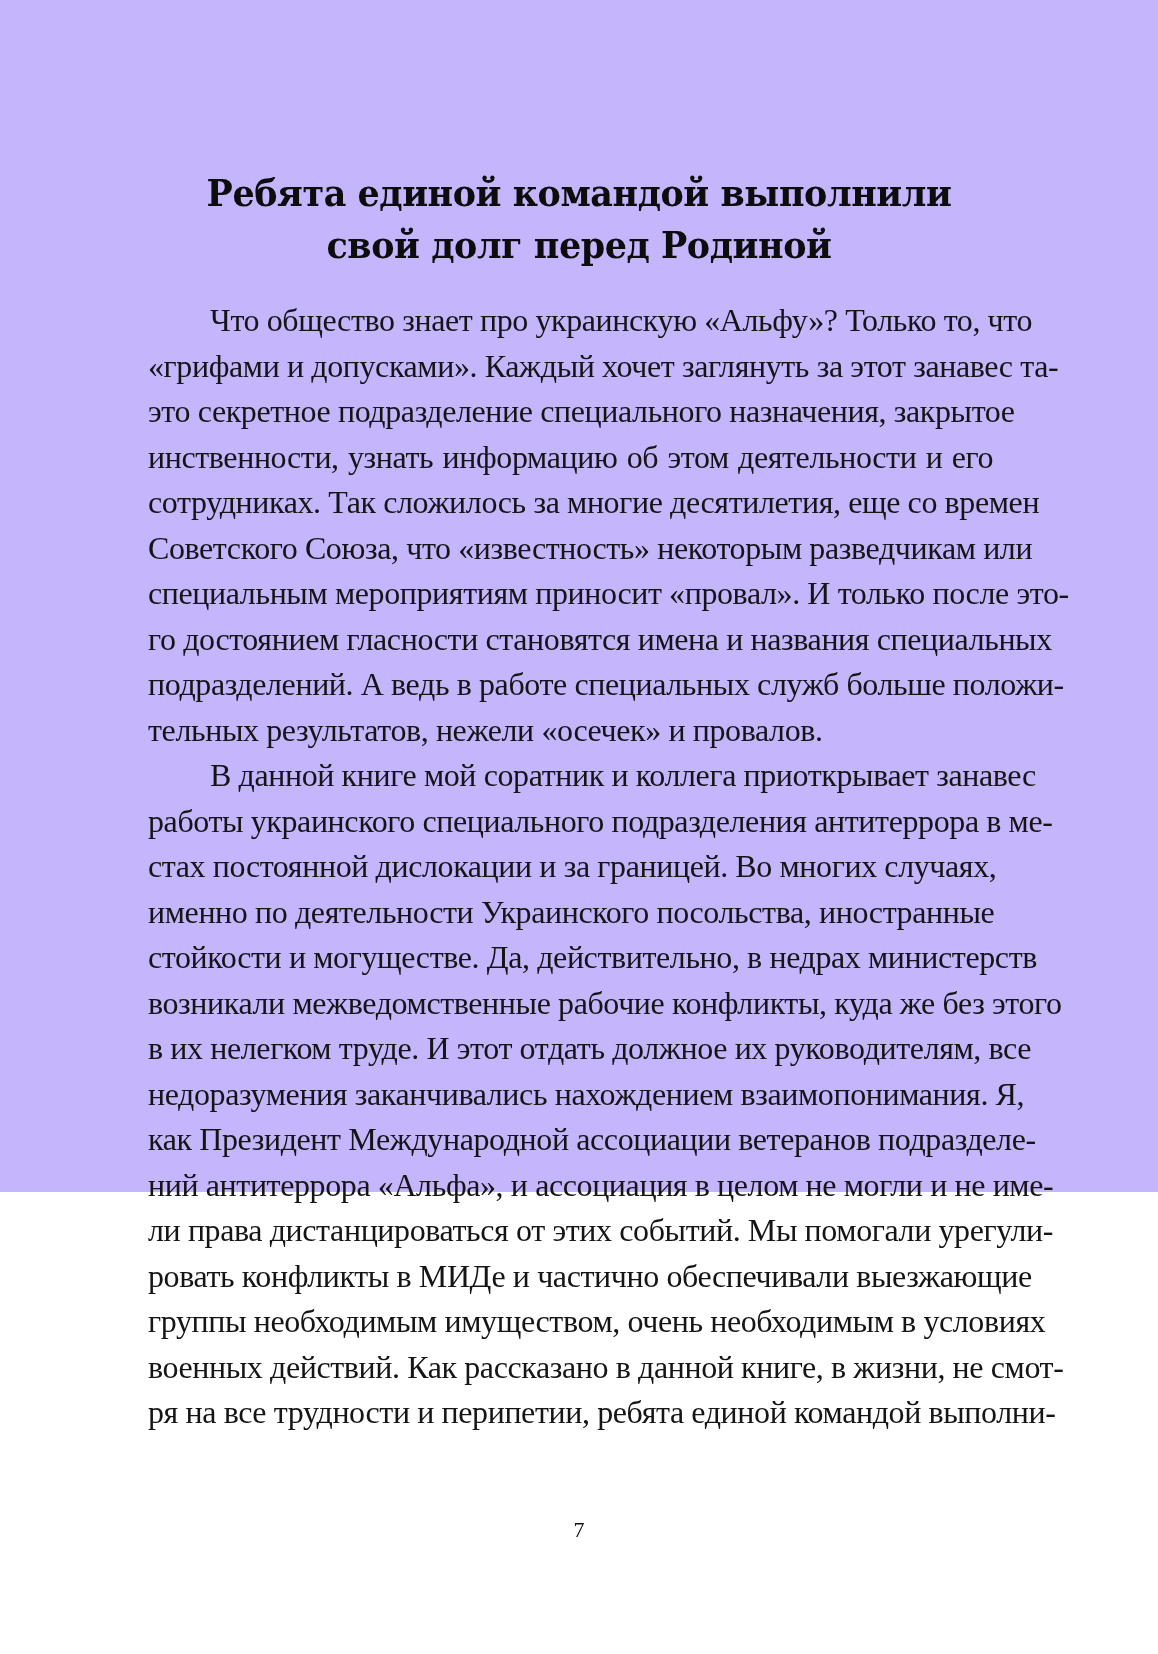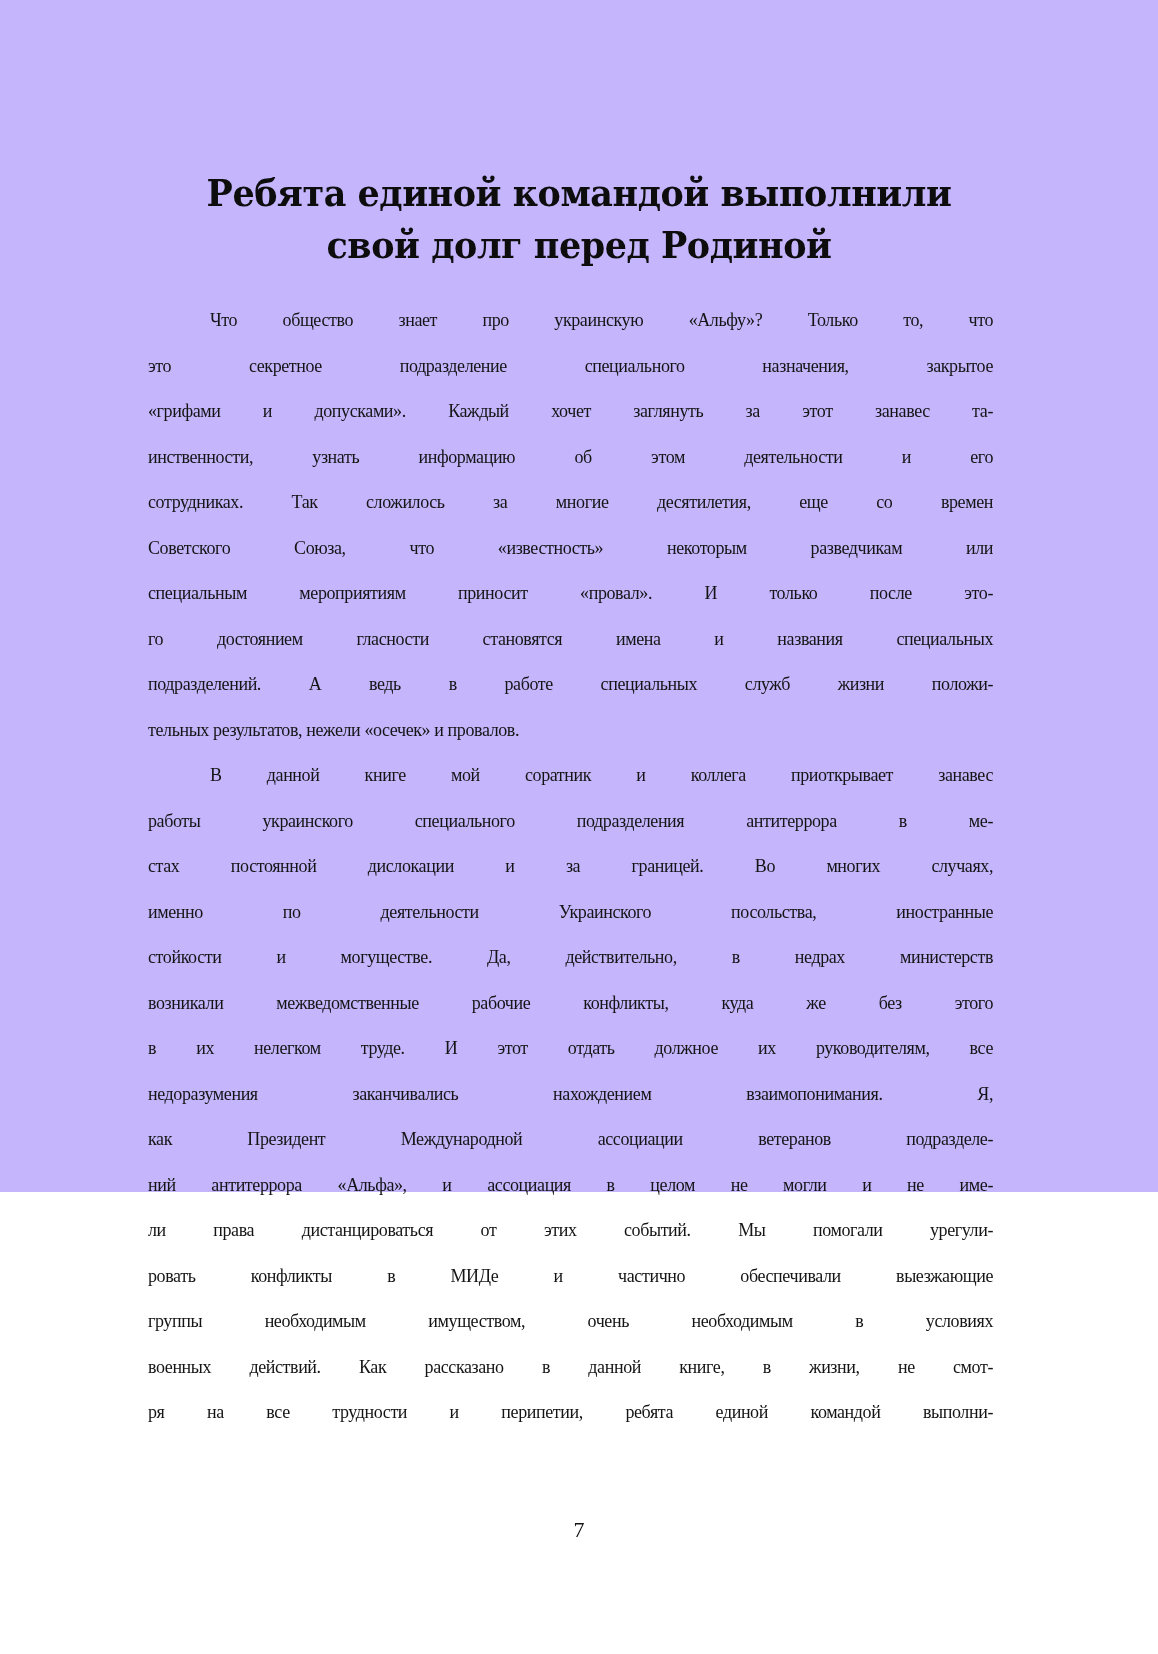--- a/index.html
+++ b/index.html
@@ -36,21 +36,21 @@
       transform: scaleX(0.92);
       transform-origin: center top;
     }
     .title .tline { display: block; white-space: nowrap; }
     .body-text {
       position: absolute;
       left: 148px;
       top: 298px;
       width: 845px;
       font-family: "Liberation Serif", serif;
-      font-size: 18px;
+      font-size: 32px;
       color: #151515;
     }
     .line {
       display: block;
       height: 45.5px;
       line-height: 45.5px;
       white-space: nowrap;
       text-align: justify;
       text-align-last: justify;
       letter-spacing: -0.4px;
@@ -74,28 +74,28 @@
 <div class="page">
 
   <h1 class="title">
     <span class="tline">Ребята единой командой выполнили</span>
     <span class="tline">свой долг перед Родиной</span>
   </h1>
 
   <div class="body-text">
     <div>
       <span class="line indent">Что общество знает про украинскую «Альфу»? Только то, что</span>
+      <span class="line">«грифами и допусками». Каждый хочет заглянуть за этот занавес та-</span>
       <span class="line">это секретное подразделение специального назначения, закрытое</span>
-      <span class="line">«грифами и допусками». Каждый хочет заглянуть за этот занавес та-</span>
       <span class="line">инственности, узнать информацию об этом деятельности и его</span>
       <span class="line">сотрудниках. Так сложилось за многие десятилетия, еще со времен</span>
       <span class="line">Советского Союза, что «известность» некоторым разведчикам или</span>
       <span class="line">специальным мероприятиям приносит «провал». И только после это-</span>
       <span class="line">го достоянием гласности становятся имена и названия специальных</span>
-      <span class="line">подразделений. А ведь в работе специальных служб жизни положи-</span>
+      <span class="line">подразделений. А ведь в работе специальных служб больше положи-</span>
       <span class="line last">тельных результатов, нежели «осечек» и провалов.</span>
     </div>
     <div>
       <span class="line indent">В данной книге мой соратник и коллега приоткрывает занавес</span>
       <span class="line">работы украинского специального подразделения антитеррора в ме-</span>
       <span class="line">стах постоянной дислокации и за границей. Во многих случаях,</span>
       <span class="line">именно по деятельности Украинского посольства, иностранные</span>
       <span class="line">стойкости и могуществе. Да, действительно, в недрах министерств</span>
       <span class="line">возникали межведомственные рабочие конфликты, куда же без этого</span>
       <span class="line">в их нелегком труде. И этот отдать должное их руководителям, все</span>

